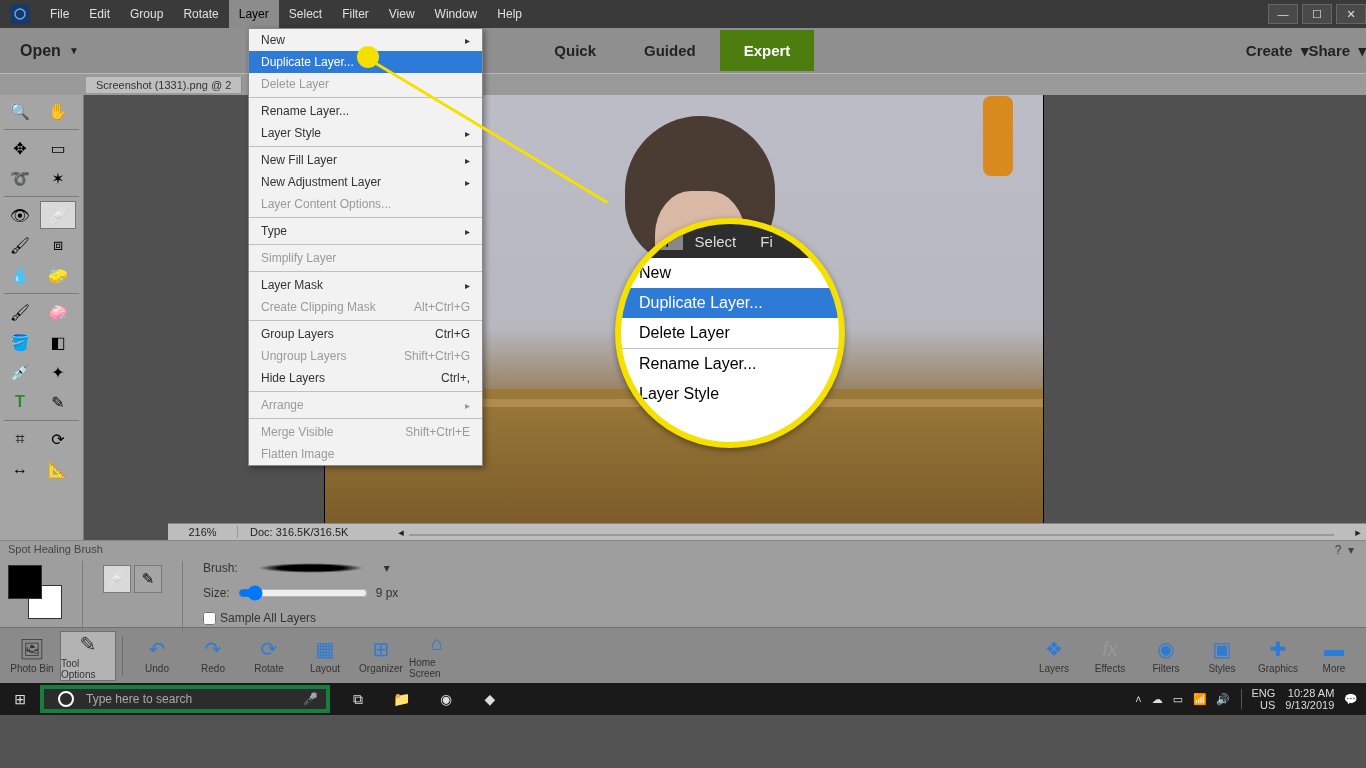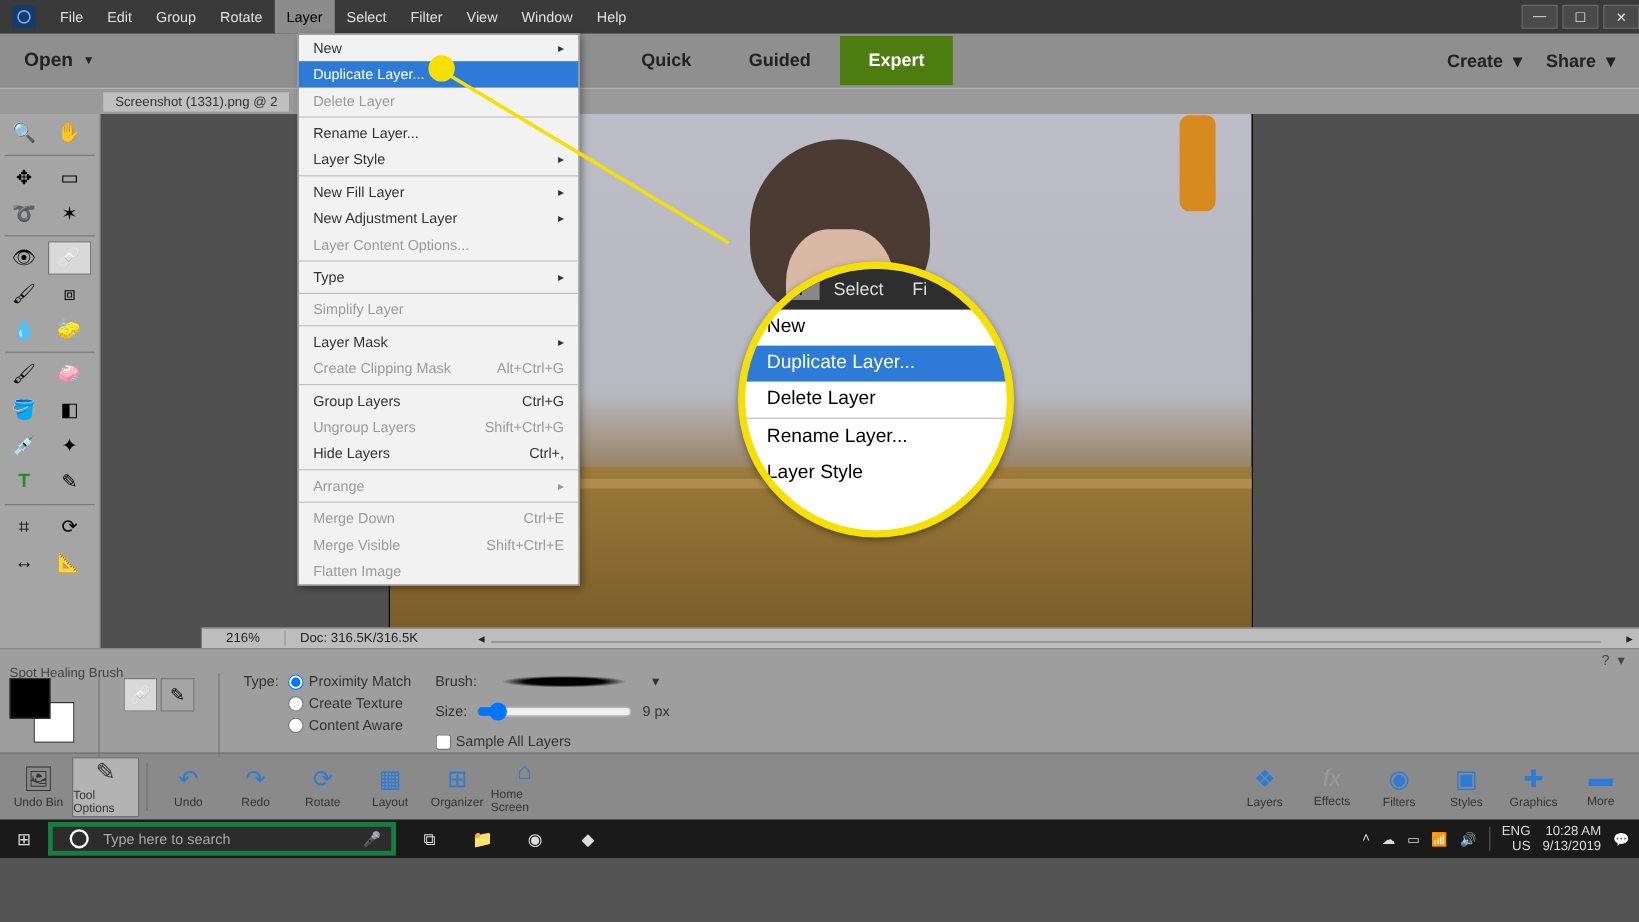--- a/index.html
+++ b/index.html
@@ -14,21 +14,21 @@
 .menubar .win-controls { display: flex; }
 .menubar .win-btn { width: 30px; height: 20px; background: #4a4a4a; margin-left: 4px; display: flex; justify-content: center; align-items: center; font-size: 11px; border: 1px solid #666; }
 
 
 .modebar { height: 45px; background: #8f8f8f; display: flex; align-items: center; color: #222; }
 .modebar .open-btn { font-weight: bold; font-size: 16px; padding: 0 20px; display: flex; align-items: center; gap: 8px; }
 .modebar .open-btn .caret { font-size: 10px; }
 .modebar .modes { flex: 1; display: flex; justify-content: center; gap: 0; }
 .modebar .mode { padding: 12px 24px; font-weight: bold; font-size: 15px; }
 .modebar .mode.active { background: #4d7c0f; color: #fff; }
-.modebar .right-actions { display: flex; gap: 20px; padding-right: 20px; font-weight: bold; font-size: 15px; }
+.modebar .right-actions { display: flex; font-weight: bold; font-size: 15px; }
 
 
 .tabstrip { height: 22px; background: #9a9a9a; display: flex; align-items: center; padding-left: 86px; font-size: 11px; color: #333; border-top: 1px solid #b8b8b8; }
 .tabstrip .tab { background: #bfbfbf; padding: 2px 10px; border-right: 1px solid #888; }
 
 
 .main { display: flex; height: calc(768px - 28px - 45px - 22px - 87px - 82px - 32px);  }
 .main { height: 445px; }
 
 
@@ -70,21 +70,21 @@
 .callout .cb-bar span { padding: 0 12px; }
 .callout .cb-bar .act { background:#888; color:#000; }
 .callout .cb-item { padding: 6px 18px; font-size: 16px; }
 .callout .cb-item.hl { background:#2d7bd6; color:#fff; }
 .callout .cb-sep { height:1px; background:#c0c0c0; }
 .callout-dot { position:absolute; left:357px; top:46px; width:22px; height:22px; border-radius:50%; background:#f5e000; }
 .callout-line { position:absolute; left:368px; top:57px; width: 280px; height: 3px; background:#f5e000; transform-origin: 0 0; transform: rotate(31deg); }
 
 
 .optbar { height: 87px; background:#9e9e9e; border-top:1px solid #888; display:flex; padding:4px 8px; gap:12px; position:relative; }
-.optbar .opt-title { position:absolute; top:2px; left:8px; font-size:11px; color:#444;margin-top:12px; }
+.optbar .opt-title { position:absolute; top:2px; left:8px; font-size:11px; color:#444; }
 .optbar .opt-body { display:flex; gap:20px; margin-top:16px; align-items:flex-start; }
 .optbar .foreback { width:54px; height:54px; position:relative; margin-top:4px; }
 .optbar .foreback .fg { position:absolute; width:34px; height:34px; background:#000; border:1px solid #333; }
 .optbar .foreback .bg { position:absolute; right:0; bottom:0; width:34px; height:34px; background:#fff; border:1px solid #333; }
 .optbar .opt-icons { display:flex; flex-direction:row; gap:3px; margin-top:4px; }
 .optbar .opt-icons .oi { width:28px; height:28px; background:#a5a5a5; border:1px solid #7a7a7a; display:flex; justify-content:center; align-items:center; font-size:15px; }
 .optbar .opt-icons .oi.sel { background:#d9d9d9; }
 .optbar .divider { width:1px; background:#7a7a7a; height:70px; }
 .optbar label { font-size:12px; color:#333; display:flex; align-items:center; gap:4px; }
 .optbar .radios { display:flex; flex-direction:column; gap:4px; }
@@ -299,24 +299,20 @@
       <span>Hide Layers</span>
       <span>Ctrl+,</span>
     </div>
     <div class="dd-sep"></div>
     <div class="dd-item disabled">
       <span>Arrange</span>
       <span class="dd-arrow">▸</span>
     </div>
     <div class="dd-sep"></div>
     <div class="dd-item disabled">
-      <span>Merge Down</span>
-      <span>Ctrl+E</span>
-    </div>
-    <div class="dd-item disabled">
       <span>Merge Visible</span>
       <span>Shift+Ctrl+E</span>
     </div>
     <div class="dd-item disabled">
       <span>Flatten Image</span>
     </div>
   </div>
 
 <div class="callout-line"></div>
 <div class="callout-dot"></div>
@@ -341,37 +337,20 @@
     <div class="foreback">
       <div class="bg"></div>
       <div class="fg"></div>
     </div>
     <div class="divider"></div>
     <div class="opt-icons">
       <div class="oi sel">🩹</div>
       <div class="oi">✎</div>
     </div>
     <div class="divider"></div>
-    <div style="display:flex;gap:8px;">
-      <div style="font-size:12px;color:#333;">Type:</div>
-      <div class="radios">
-        <label>
-            <input type="radio" checked="" style=""> 
-            <span>Proximity Match</span>
-          </label>
-        <label>
-            <input type="radio" style=""> 
-            <span>Create Texture</span>
-          </label>
-        <label>
-            <input type="radio" style=""> 
-            <span>Content Aware</span>
-          </label>
-      </div>
-    </div>
     <div class="brush-sec">
       <div class="brush-row">
         <span>Brush:</span>
         <div class="brush-preview"></div>
         <span>▾</span>
       </div>
       <div class="brush-row">
         <span>Size:</span>
         <input type="range" class="size-slider" min="1" max="100" value="9" style="">
         <span>9 px</span>
@@ -380,21 +359,21 @@
           <input type="checkbox" style=""> 
           <span>Sample All Layers</span>
         </label>
     </div>
   </div>
 </div>
 
 <div class="panels">
   <div class="panel-btn">
       <div class="pi">🖼</div>
-      <div>Undo Bin</div>
+      <div>Photo Bin</div>
     </div>
   <div class="panel-btn sel">
       <div class="pi">✎</div>
       <div>Tool Options</div>
     </div>
   <div style="width:1px;height:40px;background:#6f6f6f;margin:0 6px;"></div>
   <div class="panel-btn">
       <div class="pi" style="color:#2d7bd6;">↶</div>
       <div>Undo</div>
     </div>

